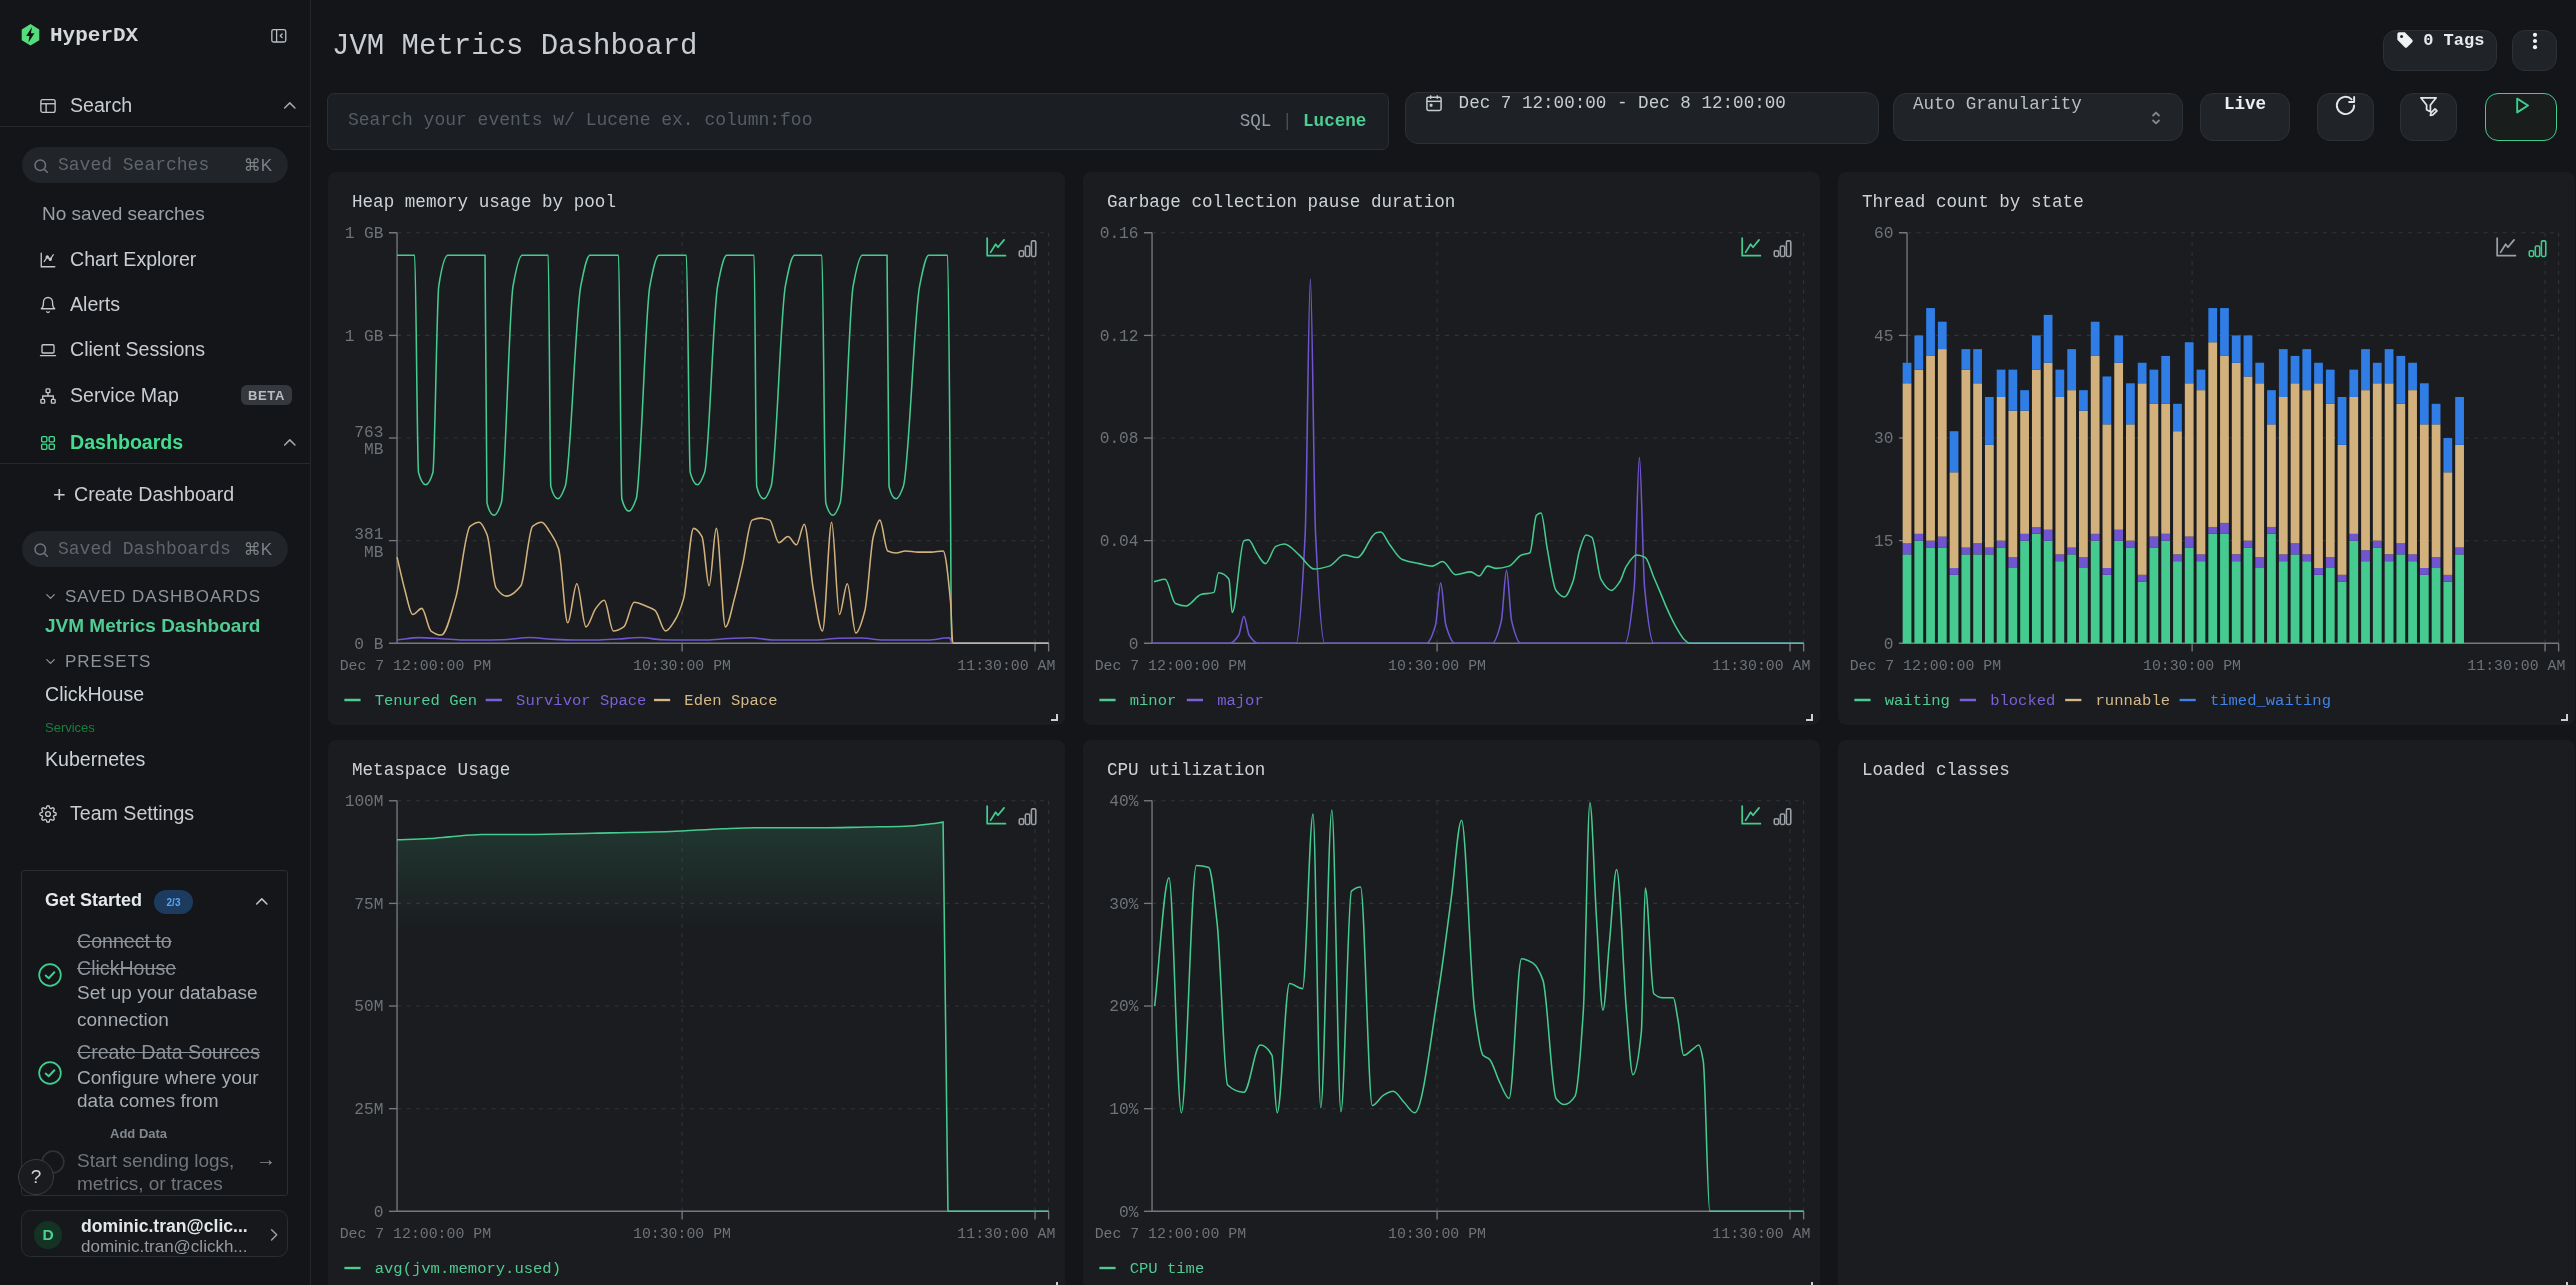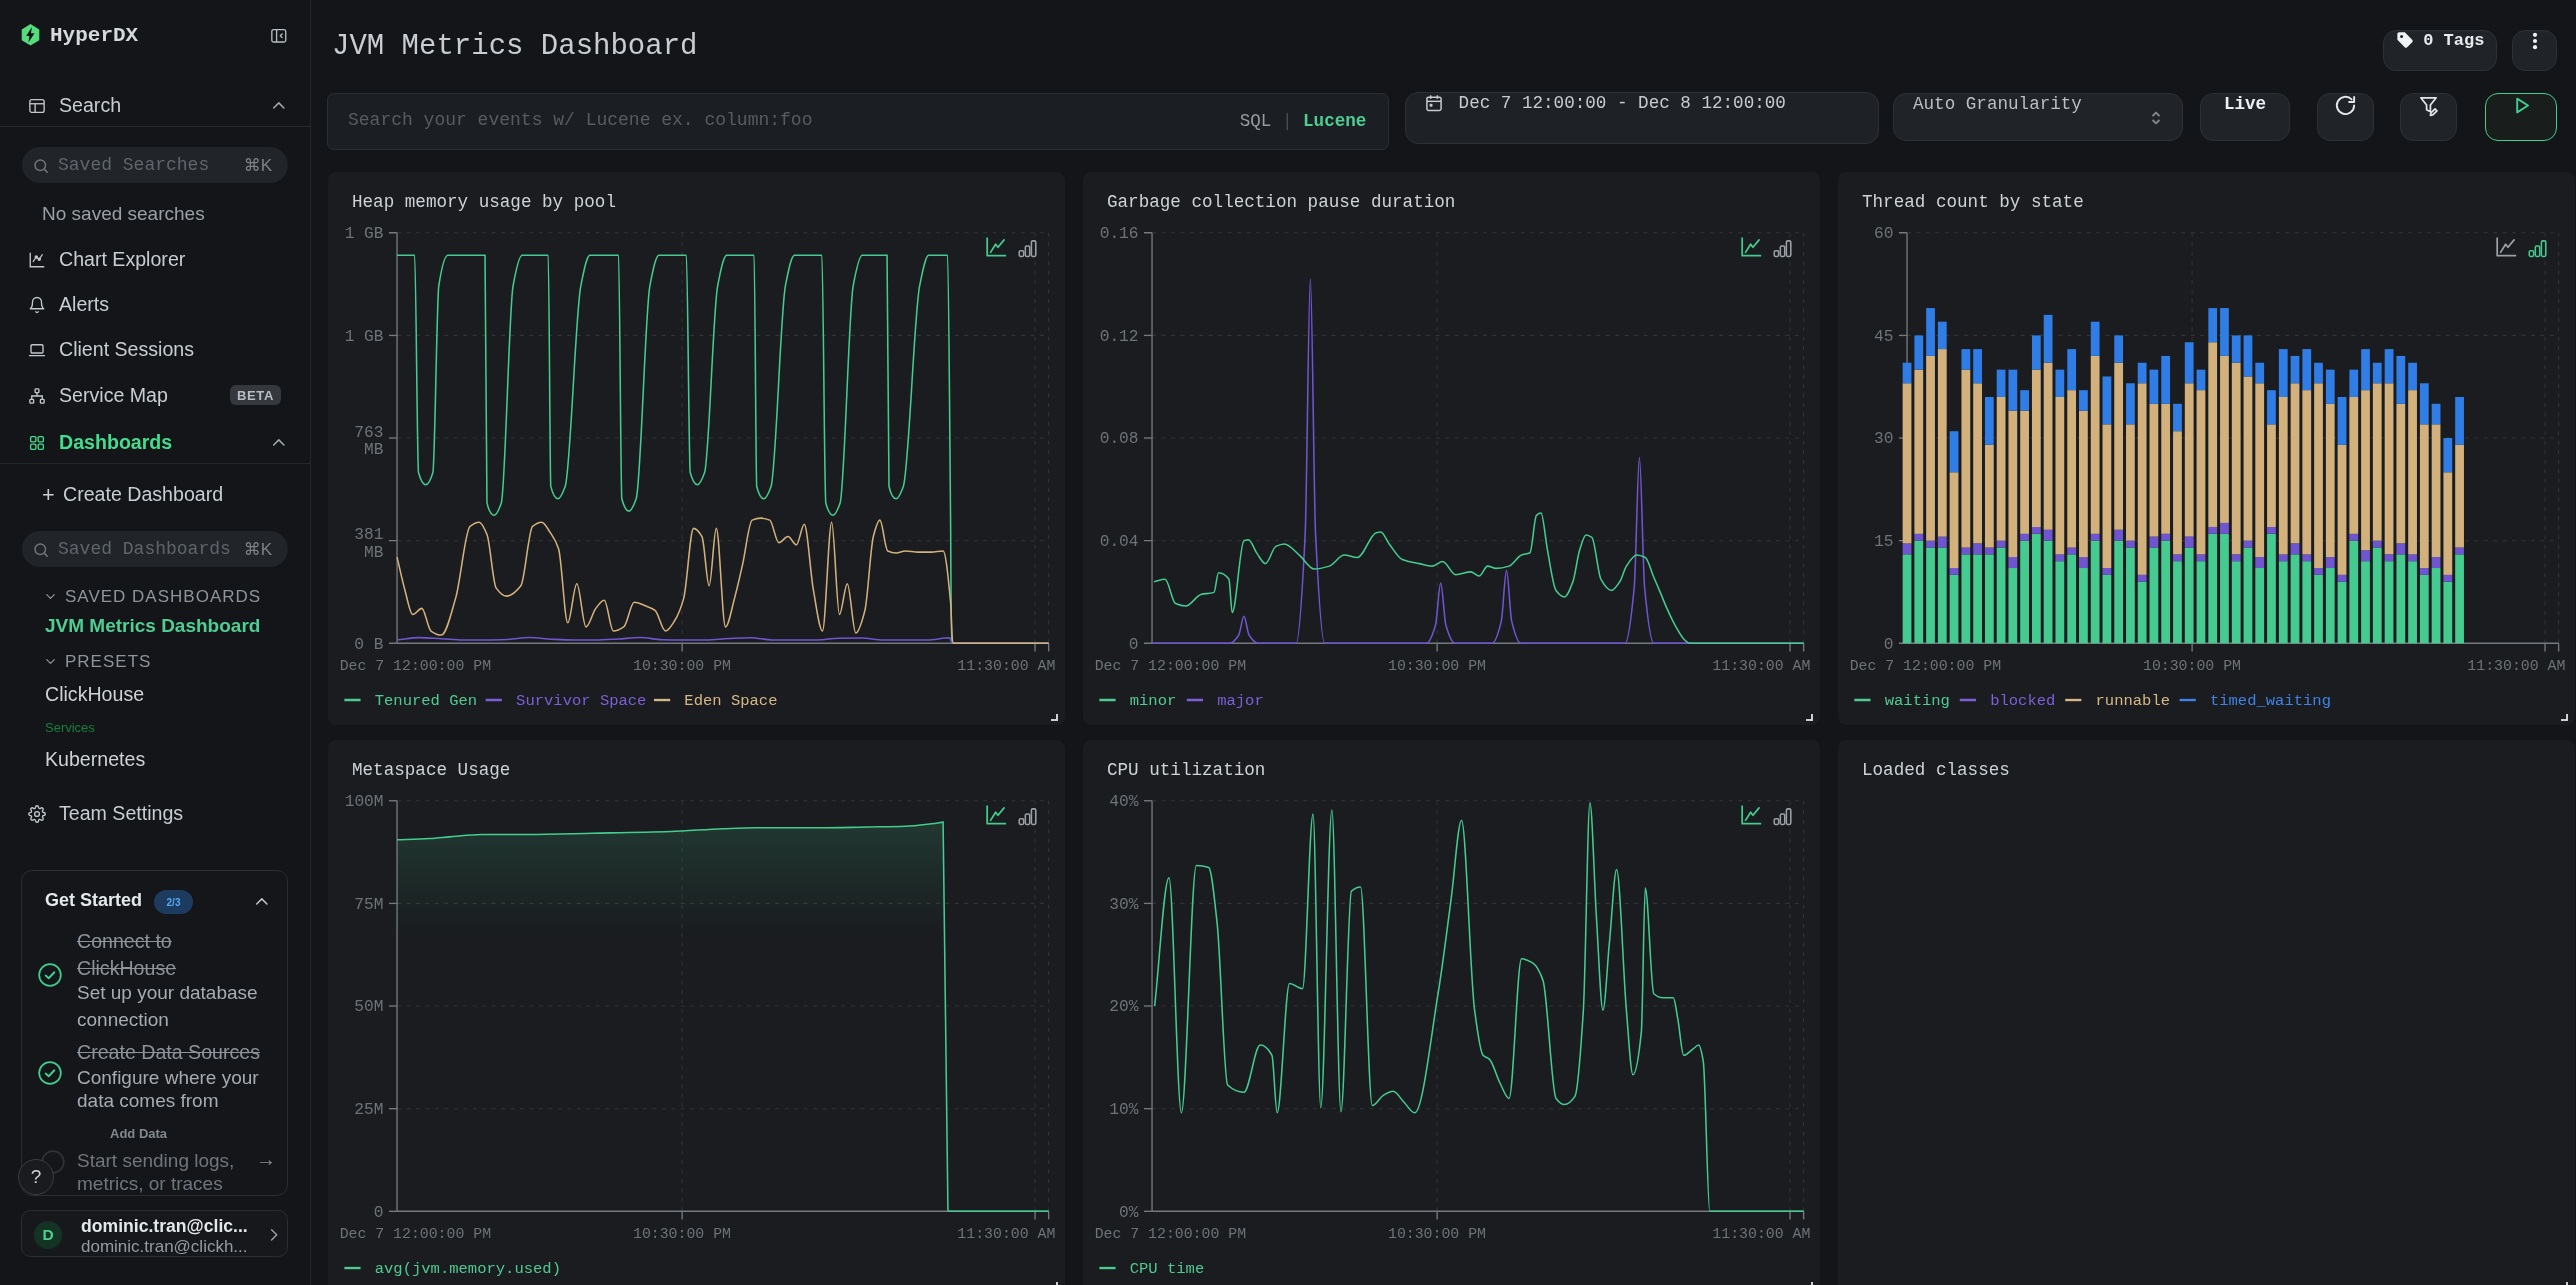--- a/index.html
+++ b/index.html
@@ -5,21 +5,21 @@
 svg text.tk{font-family:"Liberation Mono",monospace;font-size:24px;fill:#6e7378;}
 svg text.xk{font-family:"Liberation Mono",monospace;font-size:22px;fill:#6e7378;}
 svg text.lg{font-family:"Liberation Mono",monospace;font-size:23px;}
 .panel{position:absolute;width:737px;height:553px;background:#1a1c1f;border-radius:8px;overflow:hidden;}
 .ptitle{position:absolute;left:24px;top:20px;font-family:"Liberation Mono",monospace;font-size:17.6px;color:#ced2d6;}
 .panel svg{position:absolute;left:0;top:0;}
 .rsz{position:absolute;right:6.8px;bottom:4px;width:6.8px;height:7.4px;border-right:2.7px solid #cdd0d3;border-bottom:2.7px solid #cdd0d3;}
 .bignum{position:absolute;left:0;top:247px;width:100%;text-align:center;font-size:91px;color:#8b9095;letter-spacing:1.4px;}
 
 #side{position:absolute;left:0;top:0;width:311px;height:1285px;background:#131518;border-right:0.7px solid #24272a;}
-.sitem{position:absolute;left:4px;width:362px;height:41px;display:flex;align-items:center;}
+.sitem{position:absolute;left:15px;width:362px;height:41px;display:flex;align-items:center;}
 .sico{position:absolute;left:24px;width:18px;height:18px;}
 .stext{position:absolute;left:55px;font-size:19.6px;color:#c9cdd1;}
 .schev{position:absolute;left:266px;width:17.6px;height:17.6px;}
 .divider{position:absolute;left:0;width:311px;height:0.7px;background:#26292c;}
 .pill{position:absolute;left:22px;width:266px;height:36px;border-radius:18px;background:#212428;display:flex;align-items:center;}
 .pill .ph{font-family:"Liberation Mono",monospace;font-size:18px;color:#60656b;margin-left:36px;}
 .pill .kbd{position:absolute;right:16px;font-size:17px;color:#7d8287;}
 .seclab{position:absolute;left:65px;font-size:17px;color:#8e949a;letter-spacing:1px;}
 .secchev{position:absolute;left:43px;width:15px;height:15px;}
 
@@ -140,21 +140,21 @@
   <div style="position:absolute;left:45px;top:748px;font-size:19.6px;color:#ced2d6;">Kubernetes</div>
 
   <div class="sitem" style="top:793px;">
     <svg class="sico" viewBox="0 0 24 24" fill="none" stroke="#c3c7cb" stroke-width="1.8">
         <circle cx="12" cy="12" r="3.2"></circle>
         <path d="M19.4,15a1.65,1.65 0 0 0 .33,1.82l.06.06a2,2 0 1 1-2.83,2.83l-.06-.06a1.65,1.65 0 0 0-1.82-.33 1.65,1.65 0 0 0-1,1.51V21a2,2 0 1 1-4,0v-.09A1.65,1.65 0 0 0 9,19.4a1.65,1.65 0 0 0-1.82.33l-.06.06a2,2 0 1 1-2.83-2.83l.06-.06a1.65,1.65 0 0 0 .33-1.82 1.65,1.65 0 0 0-1.51-1H3a2,2 0 1 1 0-4h.09A1.65,1.65 0 0 0 4.6,9a1.65,1.65 0 0 0-.33-1.82l-.06-.06A2,2 0 1 1 7.04,4.29l.06.06a1.65,1.65 0 0 0 1.82.33H9a1.65,1.65 0 0 0 1-1.51V3a2,2 0 1 1 4,0v.09a1.65,1.65 0 0 0 1,1.51 1.65,1.65 0 0 0 1.82-.33l.06-.06a2,2 0 1 1 2.83,2.83l-.06.06a1.65,1.65 0 0 0-.33,1.82V9a1.65,1.65 0 0 0 1.51,1H21a2,2 0 1 1 0,4h-.09a1.65,1.65 0 0 0-1.51,1Z"></path>
       </svg>
     <div class="stext">Team Settings</div>
   </div>
 
-  <div style="position:absolute;left:21px;top:870px;width:267px;height:326px;border:0.7px solid #2a2d31;border-radius:11px;background:#141619;overflow:hidden;padding-left:40px;">
+  <div style="position:absolute;left:21px;top:870px;width:267px;height:326px;border:0.7px solid #2a2d31;border-radius:3px;background:#141619;overflow:hidden;padding-left:40px;">
     <div style="position:absolute;left:23px;top:19px;font-size:18px;font-weight:bold;color:#e6e9eb;">Get Started</div>
     <div style="position:absolute;left:132px;top:19px;width:39px;height:24px;border-radius:12px;background:#1d3a5f;color:#55a7f5;font-size:10px;font-weight:bold;display:flex;align-items:center;justify-content:center;">2/3</div>
     <svg style="position:absolute;left:231px;top:22px" width="17.6" height="17.6" viewBox="0 0 24 24" fill="none" stroke="#c3c7cb" stroke-width="2">
         <path d="M5,15 L12,8 L19,15" stroke-linecap="round" stroke-linejoin="round"></path>
       </svg>
 
     <svg style="position:absolute;left:15px;top:91px" width="26" height="26" viewBox="0 0 24 24" fill="none" stroke="#3ecf8e" stroke-width="1.6">
         <circle cx="12" cy="12" r="10"></circle>
         <path d="M8,12.5 L10.8,15 L16,9.5" stroke-width="1.8" stroke-linecap="round" stroke-linejoin="round"></path>
       </svg>

